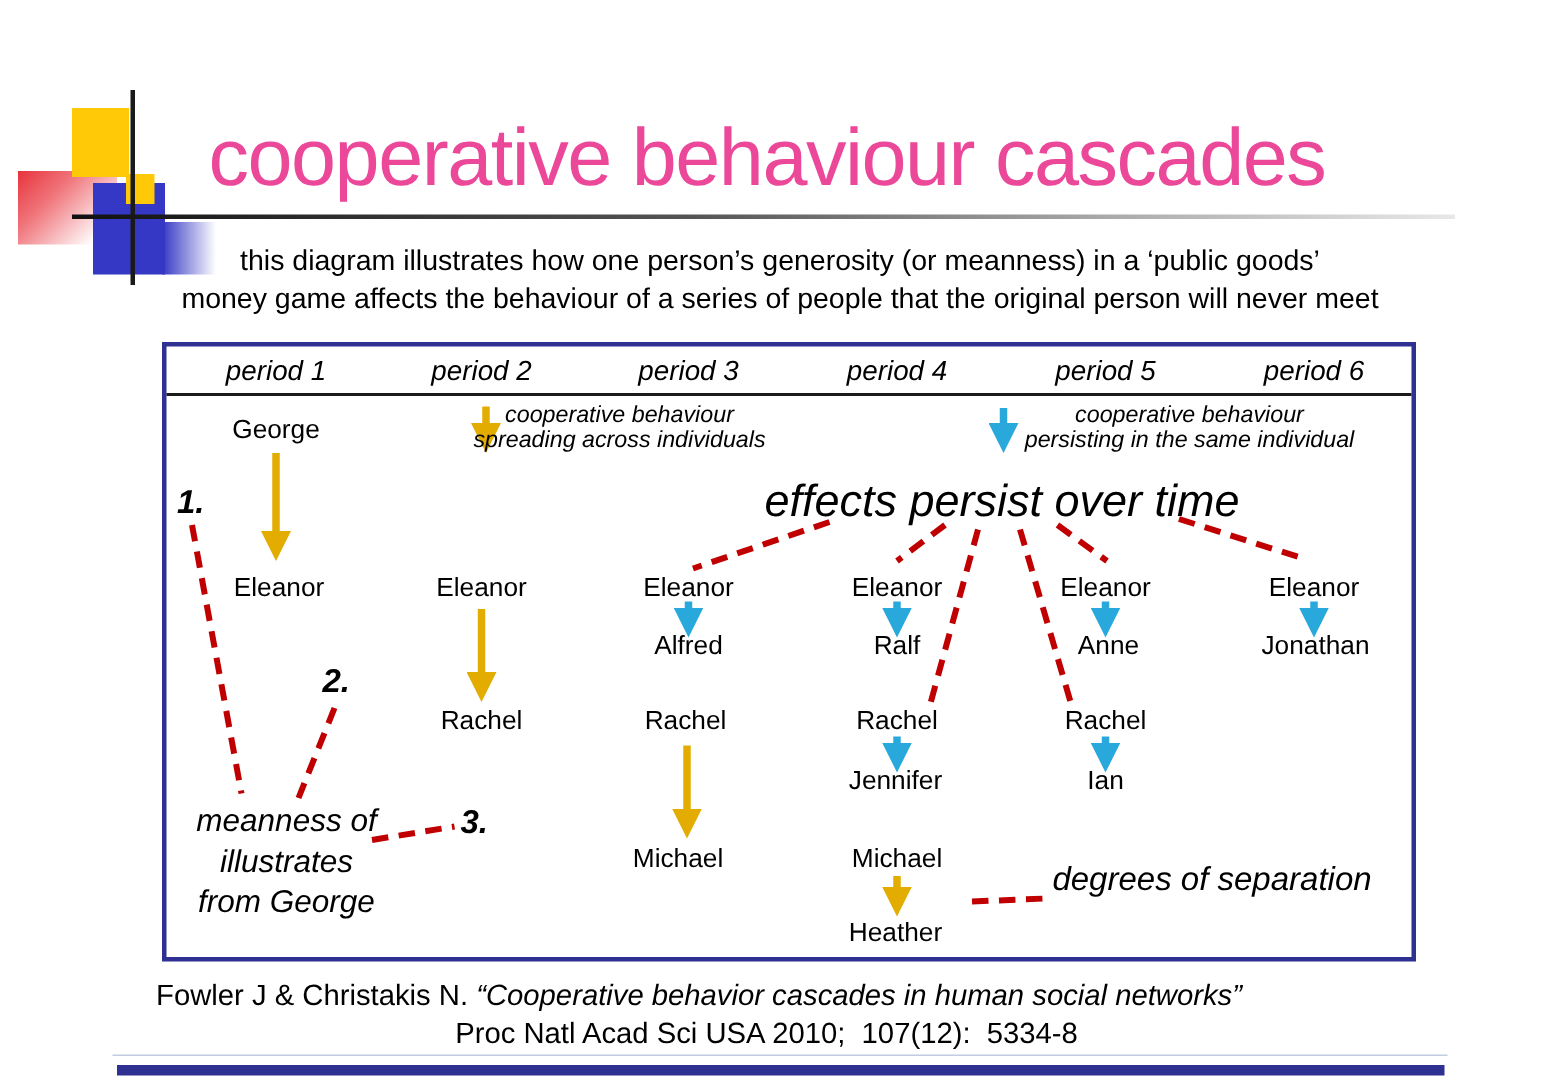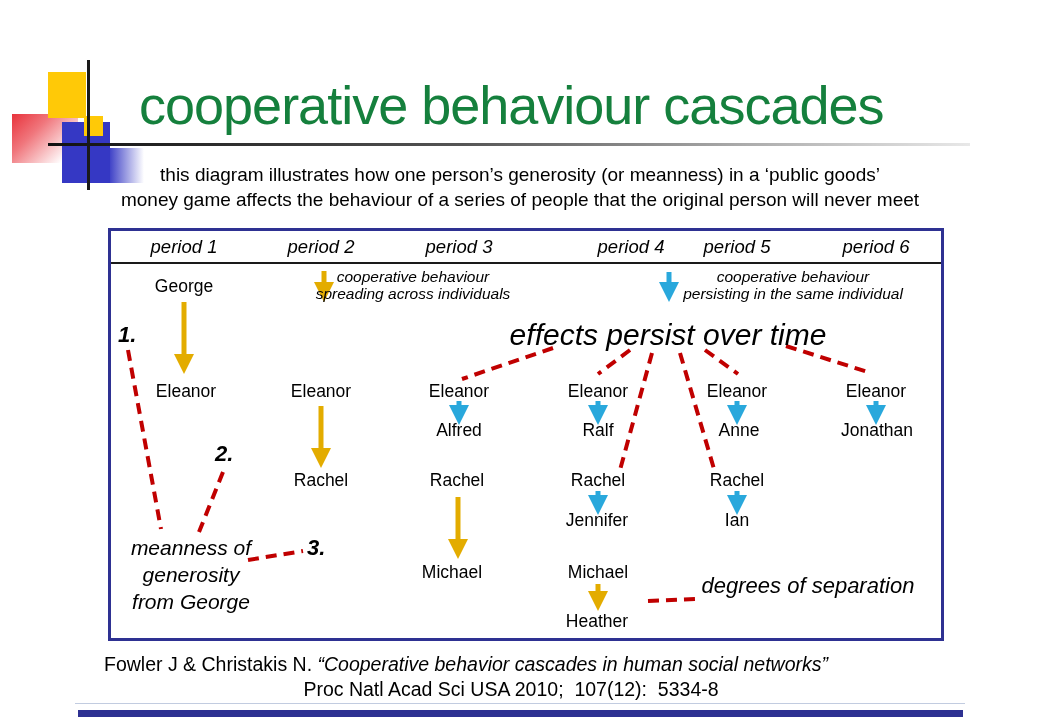--- a/index.html
+++ b/index.html
@@ -1,20 +1,20 @@
 <!DOCTYPE html>
 <html><head>
 <meta charset="utf-8">
 <style>
   html,body{margin:0;padding:0;background:#fff;}
   .slide{position:relative;width:1040px;height:720px;background:#fff;overflow:hidden;
          font-family:"Liberation Sans","DejaVu Sans",sans-serif;color:#000;}
   .abs{position:absolute;}
   .cx{transform:translateX(-50%);white-space:nowrap;}
-  .title{font-size:54px;letter-spacing:-1px;color:#15803d;white-space:nowrap;}
+  .title{font-size:54px;letter-spacing:-1px;color:#ec4899;white-space:nowrap;}
   .subtitle{width:1040px;text-align:center;font-size:19px;line-height:25px;color:#000;}
   .period{font-style:italic;font-size:18.5px;}
   .name{font-size:17.5px;}
   .legend-small{font-style:italic;font-size:15.5px;line-height:17px;text-align:center;}
   .annot{font-style:italic;font-size:30px;}
   .annot-med{font-style:italic;font-size:21px;line-height:27px;text-align:center;}
   .marker{font-style:italic;font-weight:bold;font-size:22px;}
   .box{left:108px;top:228px;width:830px;height:407px;border:3px solid #2E3192;}
   .header-sep{left:111px;top:262px;width:830px;height:2px;background:#1a1a1a;}
   .cite{width:932px;text-align:center;font-size:19.5px;}
@@ -53,21 +53,21 @@
   <div class="abs title" style="left:139px;top:74px;">cooperative behaviour cascades</div>
   <div class="abs subtitle" style="left:0;top:162px;">this diagram illustrates how one person’s generosity (or meanness) in a ‘public goods’</div>
   <div class="abs subtitle" style="left:0;top:187px;">money game affects the behaviour of a series of people that the original person will never meet</div>
 
   <div class="abs box"></div>
   <div class="abs header-sep"></div>
 
   <div class="abs period cx" style="left:184px;top:236px;">period 1</div>
   <div class="abs period cx" style="left:321px;top:236px;font-style:italic;">period 2</div>
   <div class="abs period cx" style="left:459px;top:236px;">period 3</div>
-  <div class="abs period cx" style="left:598px;top:236px;margin-left:33px;">period 4</div>
+  <div class="abs period cx" style="left:598px;top:236px;">period 4</div>
   <div class="abs period cx" style="left:737px;top:236px;">period 5</div>
   <div class="abs period cx" style="left:876px;top:236px;">period 6</div>
 
   <svg class="overlay" width="1040" height="720">
     <defs>
       <marker id="ah-gold" markerWidth="4" markerHeight="4" refX="2" refY="2" orient="auto">
         <path d="M0,0 L4,2 L0,4 z" fill="#E3AC00"></path>
       </marker>
       <marker id="ah-cyan" markerWidth="4" markerHeight="4" refX="2" refY="2" orient="auto">
         <path d="M0,0 L4,2 L0,4 z" fill="#29A8DC"></path>
@@ -105,21 +105,21 @@
     <div>cooperative behaviour</div>
     <div>persisting in the same individual</div>
   </div>
 
   <div class="abs annot cx" style="left:668px;top:318px;">effects persist over time</div>
   <div class="abs marker" style="left:118px;top:322px;">1.</div>
   <div class="abs marker" style="left:215px;top:441px;">2.</div>
   <div class="abs marker" style="left:307px;top:535px;">3.</div>
   <div class="abs annot-med cx" style="left:191px;top:534px;">
     <div>meanness of</div>
-    <div>generosity</div>
+    <div>illustrates</div>
     <div>from George</div>
   </div>
   <div class="abs annot-med cx" style="left:808px;top:572px;font-size:22px;">
     <div>degrees of separation</div>
   </div>
 
   <div class="abs name cx" style="left:184px;top:276px;">George</div>
   <div class="abs name cx" style="left:186px;top:381px;">Eleanor</div>
   <div class="abs name cx" style="left:321px;top:381px;">Eleanor</div>
   <div class="abs name cx" style="left:321px;top:470px;">Rachel</div>

